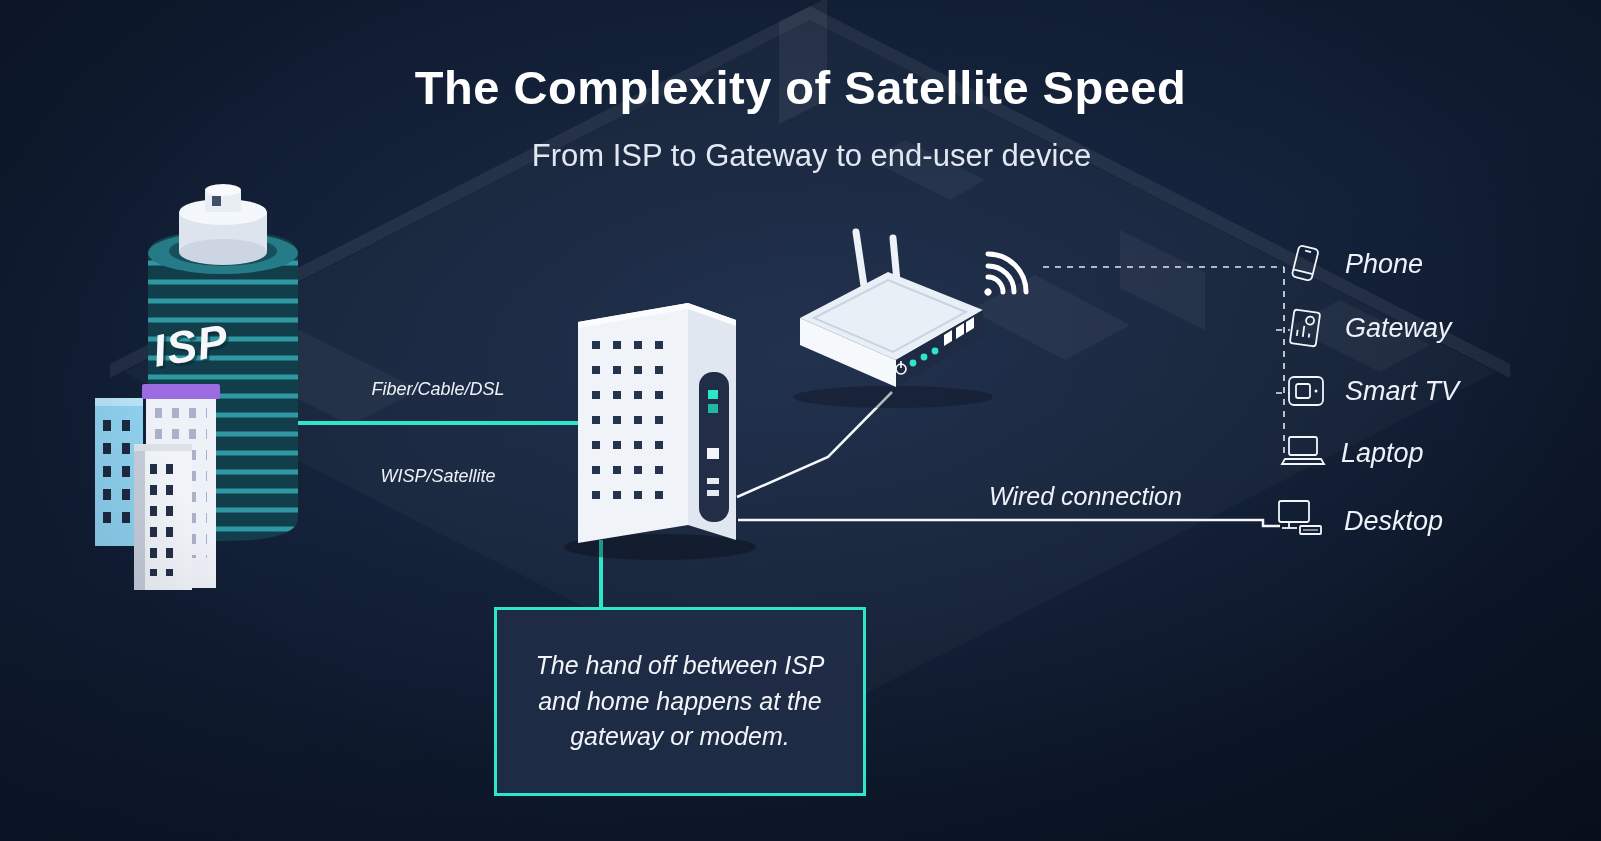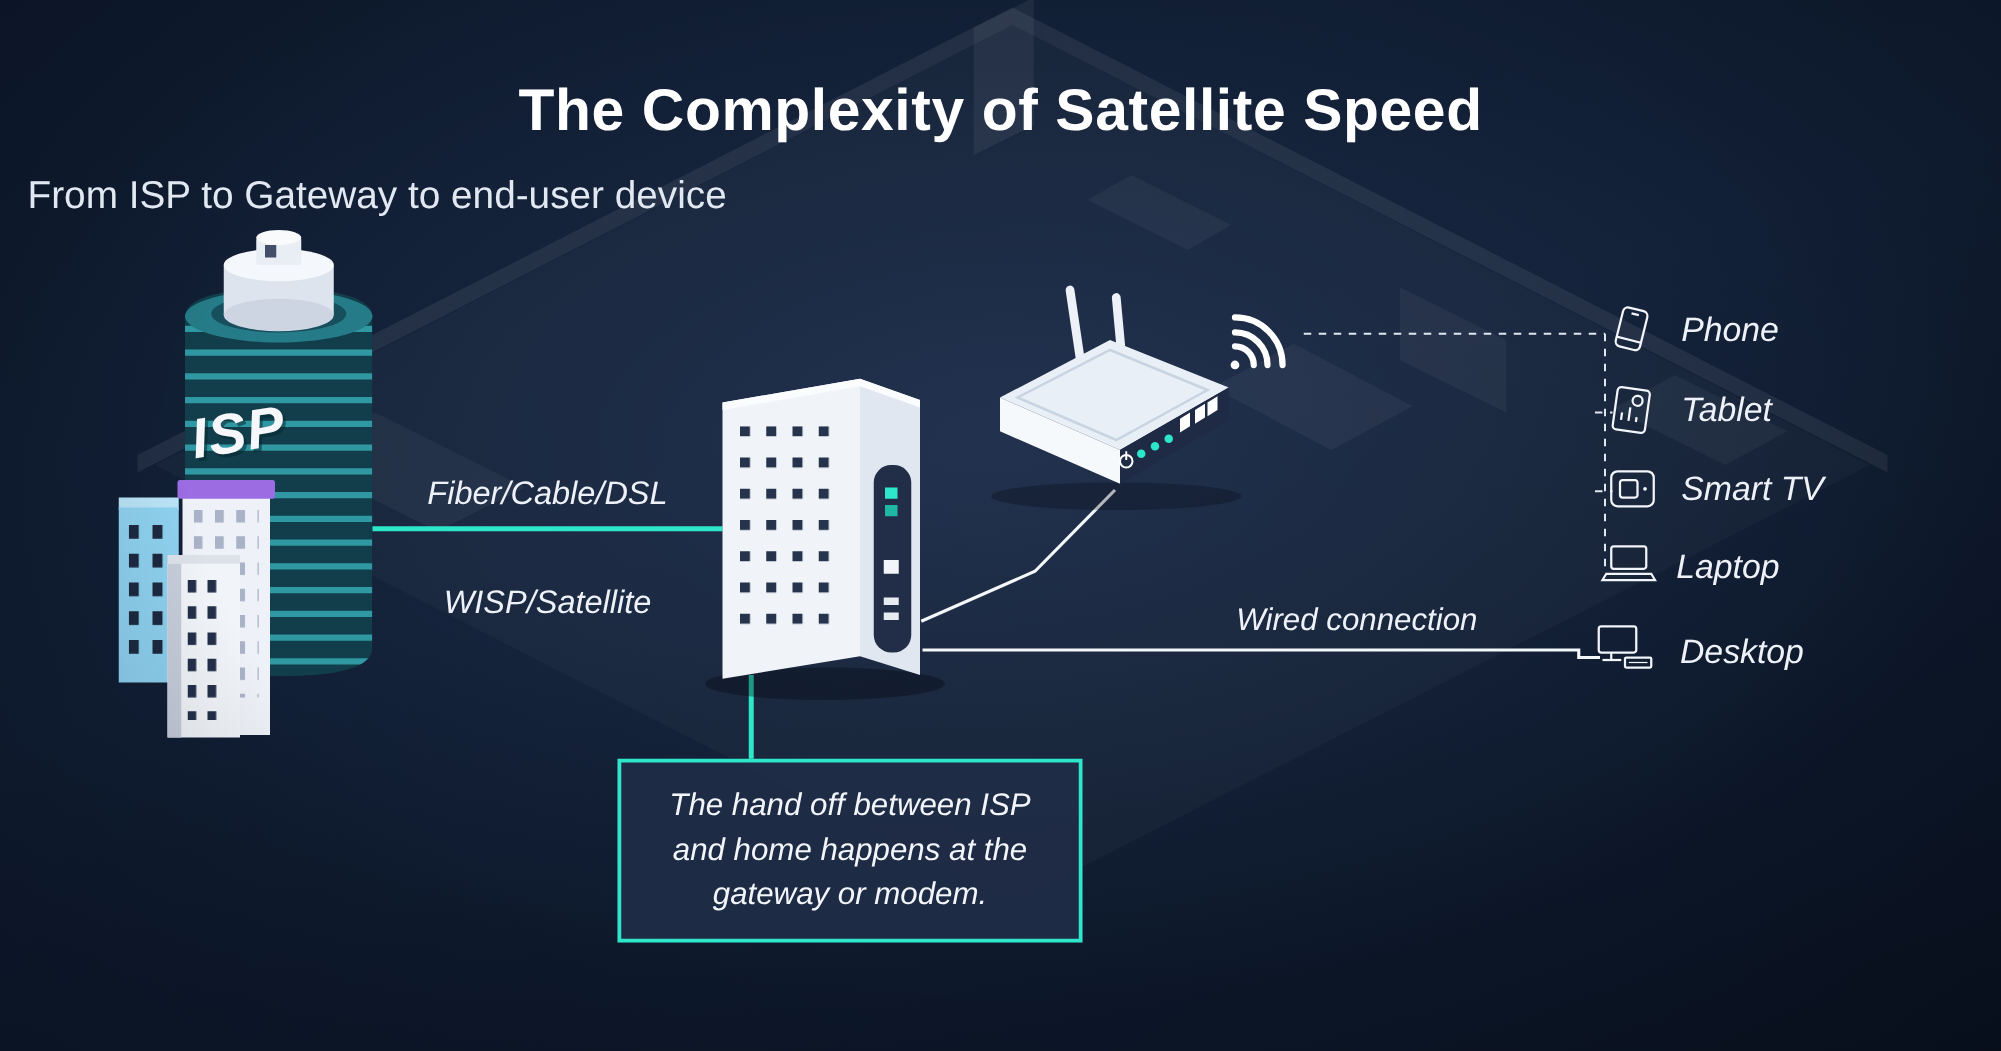--- a/index.html
+++ b/index.html
@@ -17,38 +17,38 @@
   .vignette {
     position:absolute; inset:0; pointer-events:none;
     background: radial-gradient(ellipse 1250px 820px at 50% 42%, rgba(0,0,0,0) 52%, rgba(4,8,16,.48) 100%);
   }
 
   .title {
     position:absolute; top:60px; left:0; width:100%; text-align:center;
     font-size:47px; font-weight:700; letter-spacing:.5px; color:#ffffff;
   }
   .subtitle {
-    position:absolute; top:138px; left:0; width:100%; text-align:left;
+    position:absolute; top:138px; left:0; width:100%; text-align:center;
     font-size:31px; font-weight:400; color:#e2e8f1;padding-left:22px;
   }
   .isp-label {
     position:absolute; left:153px; top:320px;
     font-size:45px; font-weight:700; font-style:italic; letter-spacing:1px;
     color:#f5f7fa; transform:rotate(-9deg);
     text-shadow:2px 3px 0 rgba(8,40,50,.55);
   }
-  .conn-label { position:absolute; font-style:italic; font-size:26px; color:#eef2f8; }
+  .conn-label { position:absolute; font-style:italic; font-size:18px; color:#eef2f8; }
   .fiber-label { left:317px; top:379px; width:242px; text-align:center; }
   .wisp-label  { left:317px; top:430px; width:242px; text-align:center;margin-top:36px; }
   .wifi-label  { left:1056px; top:228px; font-size:25px; }
   .wired-label { left:989px;  top:482px; font-size:25px;text-align:right; }
   .device-label { position:absolute; font-style:italic; font-size:27px; color:#eef2f8; }
 
   .callout {
-    position:absolute; left:494px; top:607px; width:372px; height:147px;
+    position:absolute; left:494px; top:607px; width:372px; height:189px;
     border:3px solid #2ee6c9; background:rgba(32,44,70,.95);
     display:flex; align-items:center; justify-content:center; padding:0 24px;
   }
   .callout-text {
     font-style:italic; font-size:25px; line-height:1.42; text-align:center; color:#f2f5fa;
   }
 </style>
 </head>
 <body>
 
@@ -226,21 +226,21 @@
   <h1 class="title">The Complexity of Satellite Speed</h1>
   <div class="subtitle">From ISP to Gateway to end-user device</div>
 
   <div class="isp-label">ISP</div>
 
   <div class="conn-label fiber-label">Fiber/Cable/DSL</div>
   <div class="conn-label wisp-label">WISP/Satellite</div>
   <div class="conn-label wired-label">Wired connection</div>
 
   <div class="device-label" style="left:1345px;top:249px">Phone</div>
-  <div class="device-label" style="left:1345px;top:313px">Tablet</div>
+  <div class="device-label" style="left:1345px;top:313px">Gateway</div>
   <div class="device-label" style="left:1345px;top:376px">Smart TV</div>
   <div class="device-label" style="left:1341px;top:438px">Laptop</div>
   <div class="device-label" style="left:1344px;top:506px">Desktop</div>
 
   <div class="callout">
     <p class="callout-text">The hand off between ISP and home happens at the gateway or modem.</p>
   </div>
 
 </div>
 

